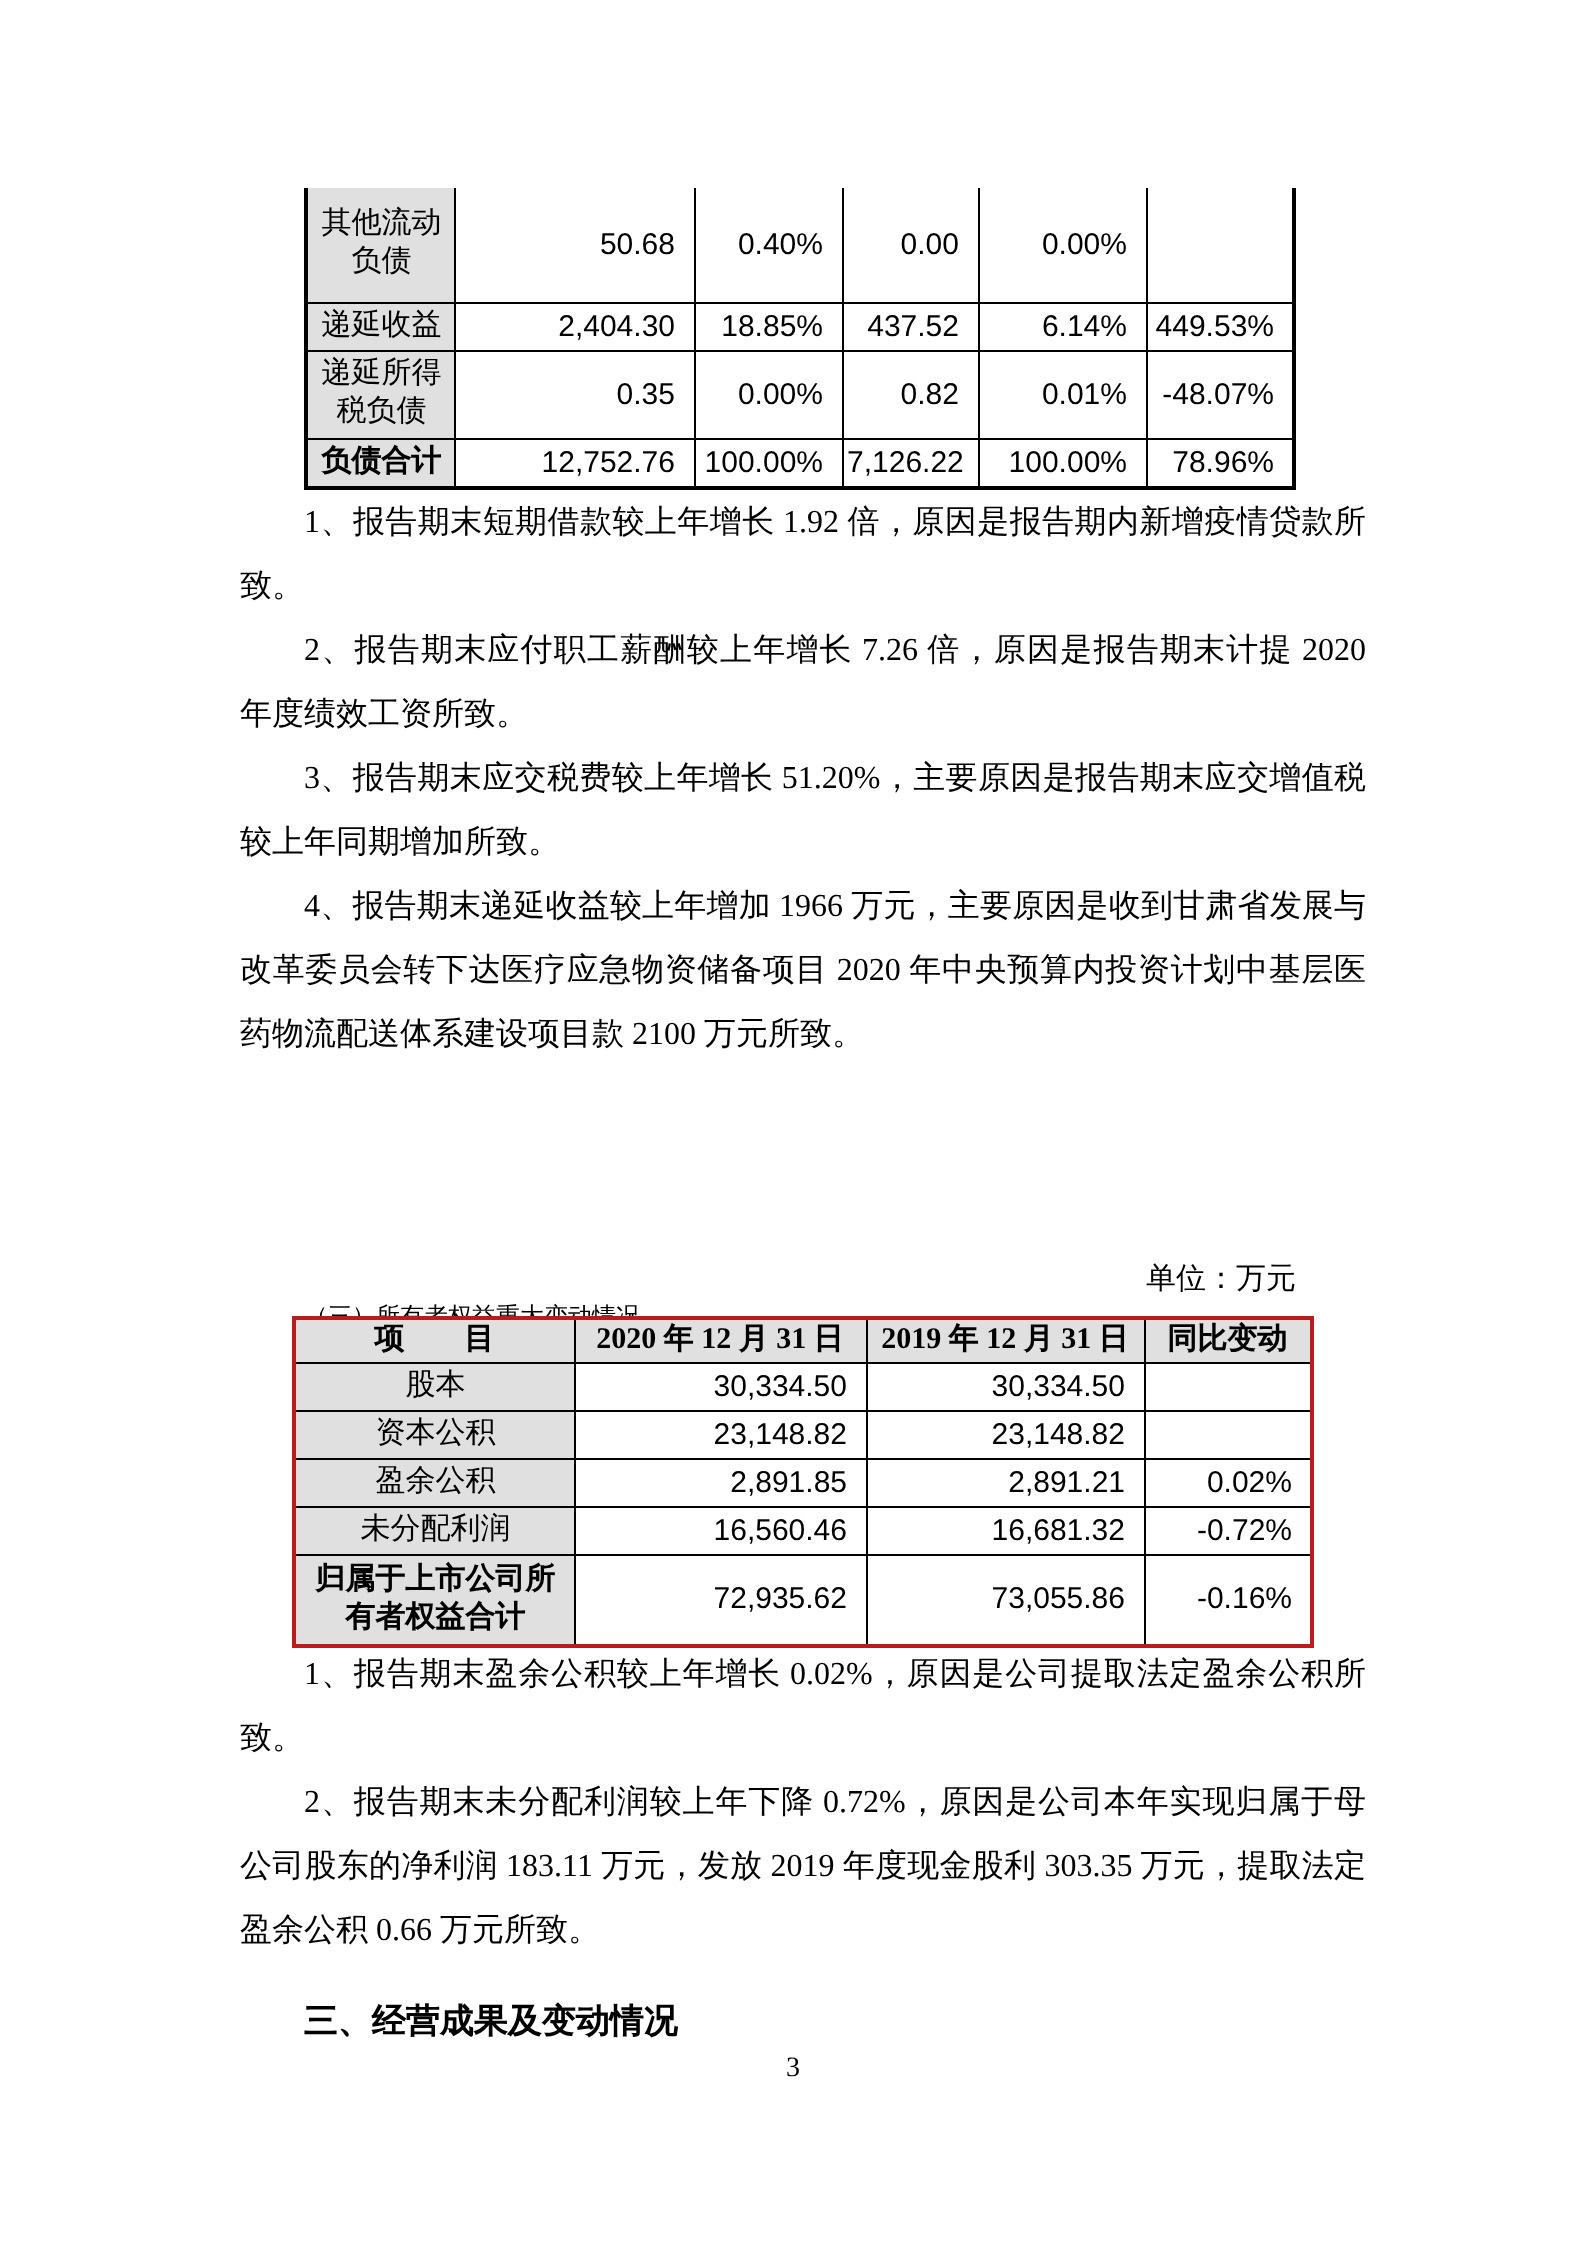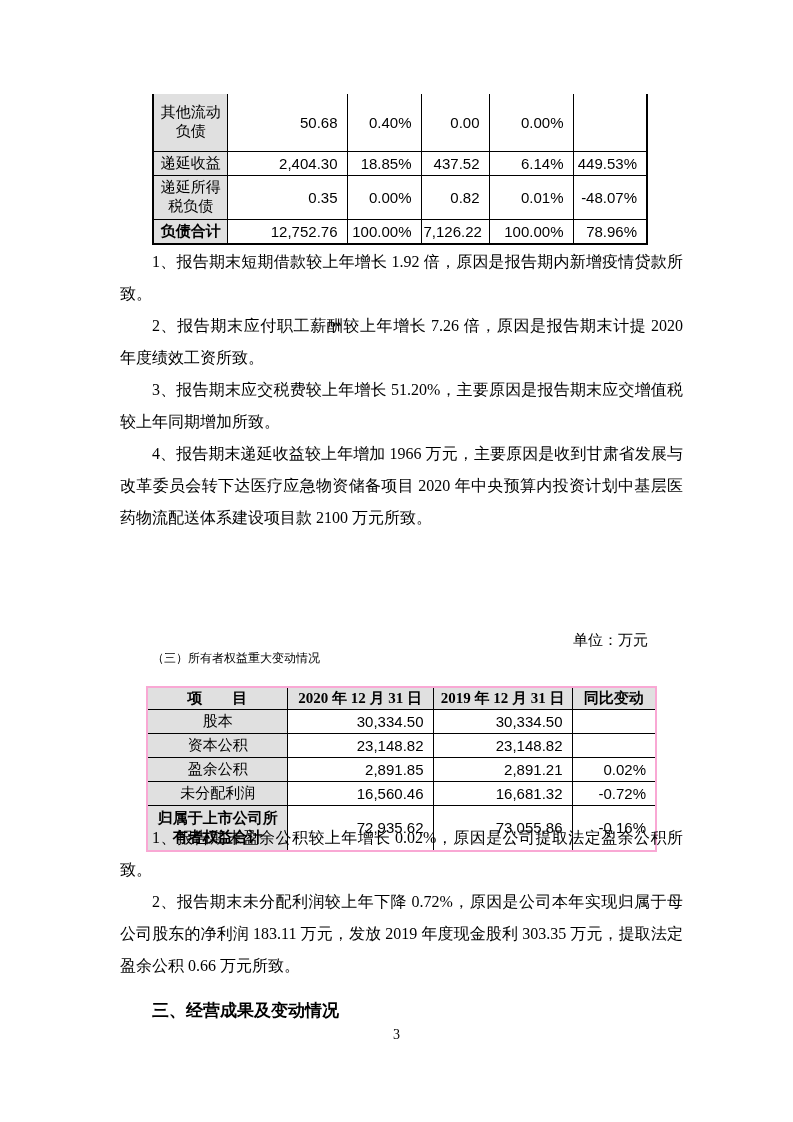--- a/index.html
+++ b/index.html
@@ -23,21 +23,21 @@
     color:#000;
   }
   table.doc-table td, table.doc-table th {
     border:1px solid #000;
     vertical-align:middle;
     line-height:19px;
     overflow:hidden;
   }
   table.t1 { border:2px solid #000; border-top:none; }
   table.t1 tr:first-child td { border-top:none; }
-  table.t2 { border:2px solid #f9a8d4;margin-top:28px; }
+  table.t2 { border:2px solid #b91c1c; }
 
   td.lbl {
     background:#e0e0e0;
     text-align:center;
     padding:2px 4px 2px 5px;
   }
   td.num {
     background:#ffffff;
     text-align:right;
     padding:2px 9px 2px 2px;

